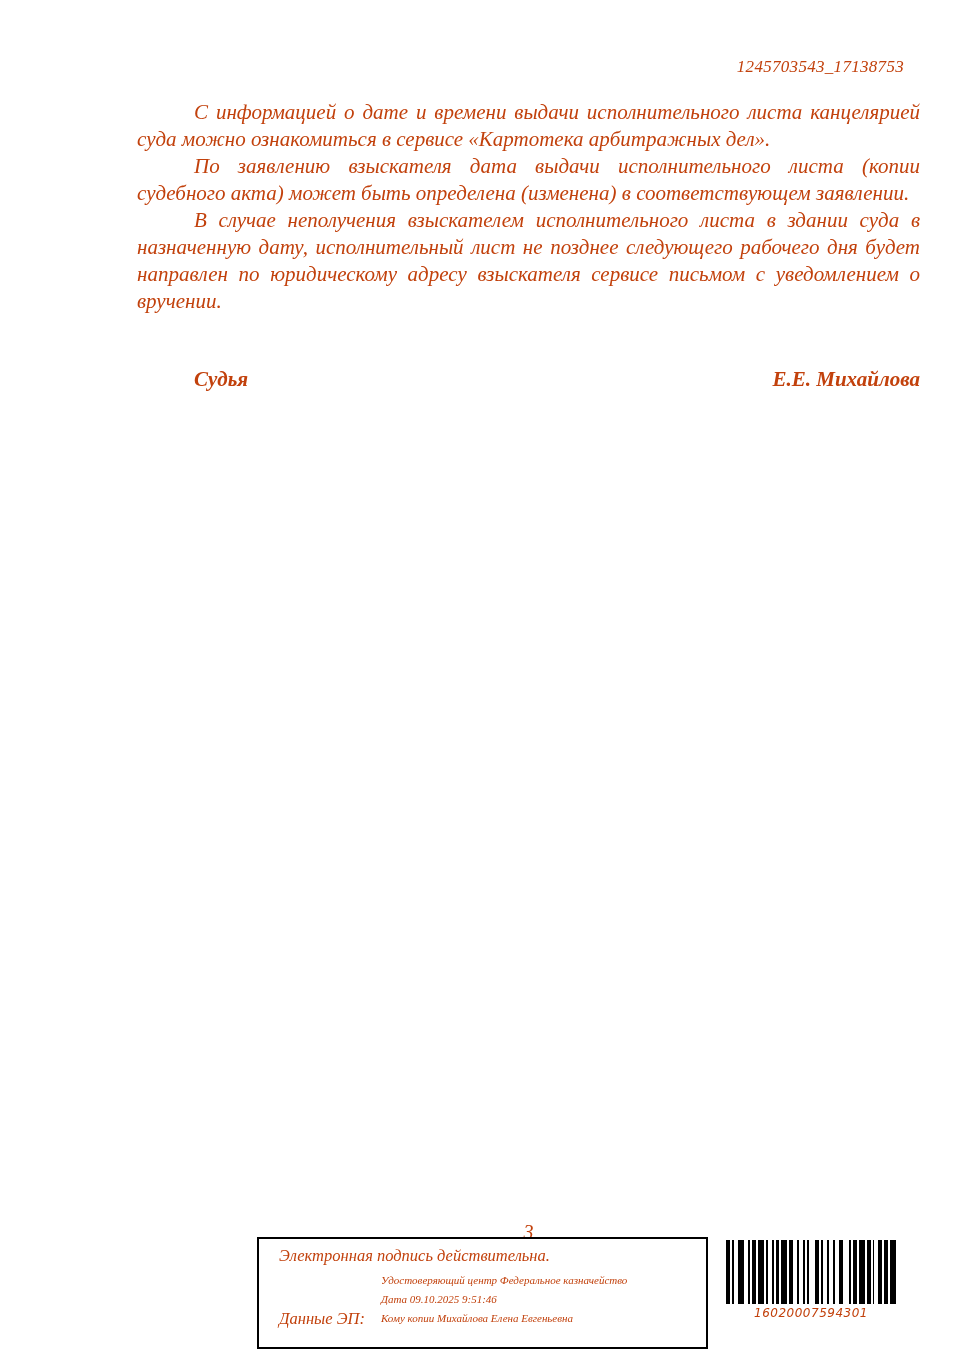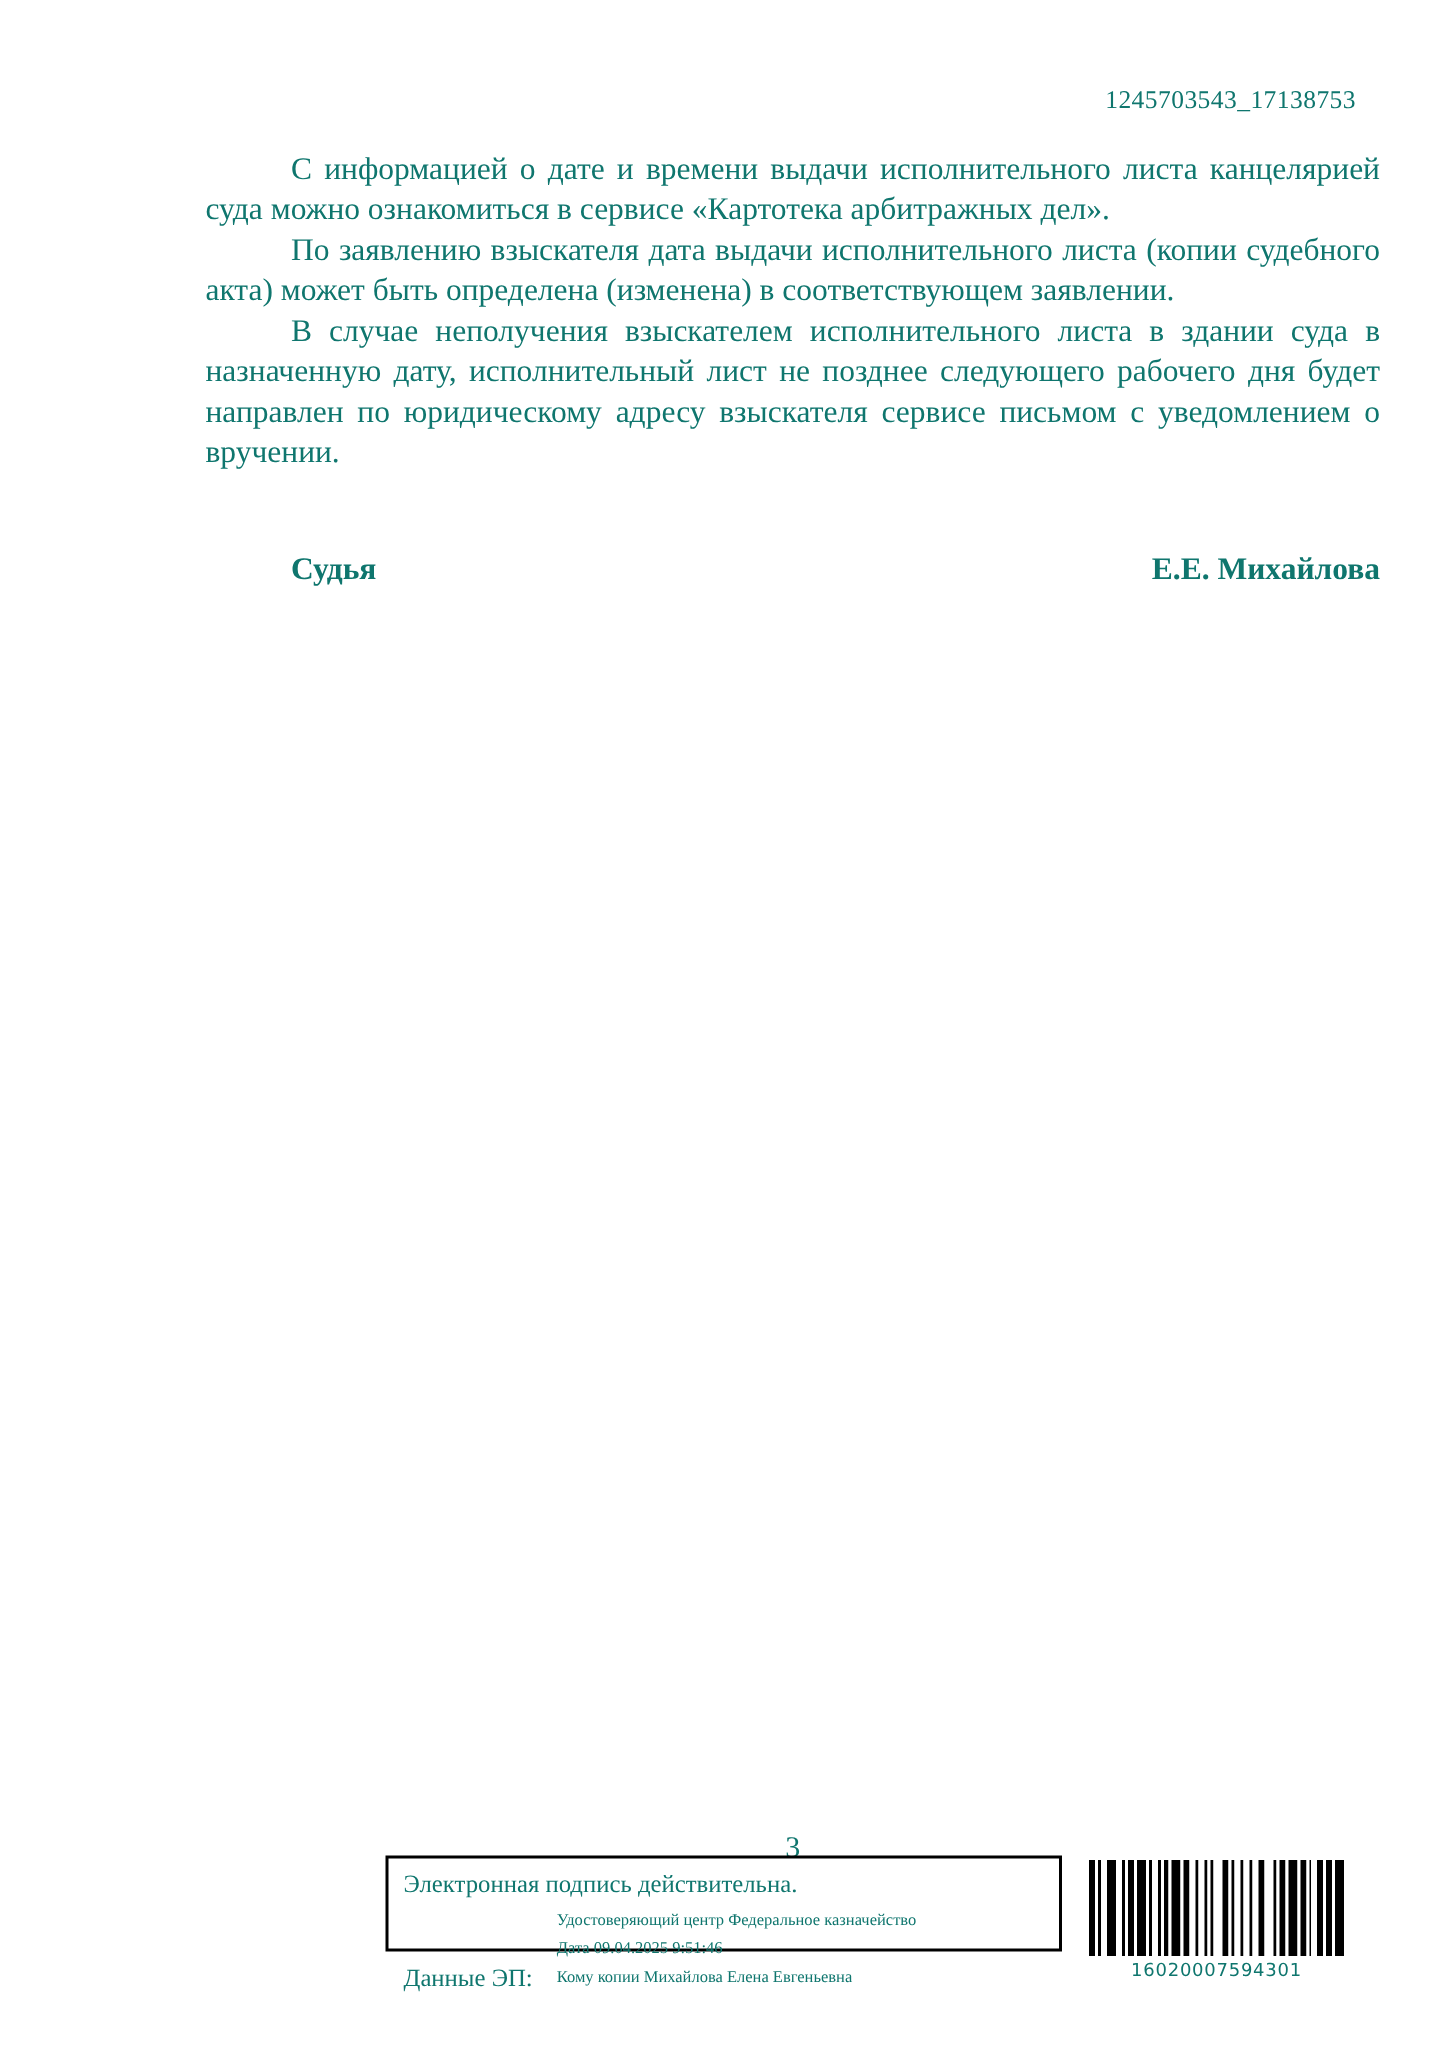--- a/index.html
+++ b/index.html
@@ -7,23 +7,24 @@
     margin: 0;
     padding: 0;
     background: #ffffff;
   }
   .page {
     position: relative;
     width: 964px;
     height: 1372px;
     margin: 0 auto;
     background: #ffffff;
-    color: #0f766e;
+    color: #c2410c;
     font-family: "Liberation Serif", serif;
     overflow: hidden;
+    font-style: italic;
   }
   .doc-number {
     position: absolute;
     top: 57px;
     right: 60px;
     font-size: 17px;
     letter-spacing: 0.3px;
   }
   .body-text {
     position: absolute;
@@ -55,24 +56,24 @@
     right: 44px;
     text-align: center;
     font-size: 20px;
     line-height: 24px;
   }
   .stamp {
     position: absolute;
     left: 257px;
     top: 1237px;
     width: 451px;
-    height: 64px;
+    height: 112px;
     border: 2px solid #000000;
     box-sizing: border-box;
-    padding: 6px 12px 0 10px;
+    padding: 6px 12px 0 20px;
     background: transparent;
   }
   .stamp-status {
     font-size: 16.5px;
     line-height: 21px;
     margin-bottom: 5px;
   }
   .stamp-row {
     display: flex;
     align-items: flex-end;
@@ -129,21 +130,21 @@
   </div>
 
   <div class="page-number">3</div>
 
   <div class="stamp">
     <div class="stamp-status">Электронная подпись действительна.</div>
     <div class="stamp-row">
       <div class="stamp-label">Данные ЭП:</div>
       <div class="stamp-lines">
         <div>Удостоверяющий центр Федеральное казначейство</div>
-        <div>Дата 09.04.2025 9:51:46</div>
+        <div>Дата 09.10.2025 9:51:46</div>
         <div>Кому копии Михайлова Елена Евгеньевна</div>
       </div>
     </div>
   </div>
 
   <div class="barcode">
     <div class="barcode-bars">
         <span class="bar" style="flex-grow: 2; flex-basis: 0px;"></span>
         <span class="gap" style="flex-grow: 1; flex-basis: 0px;"></span>
         <span class="bar" style="flex-grow: 1; flex-basis: 0px;"></span>

